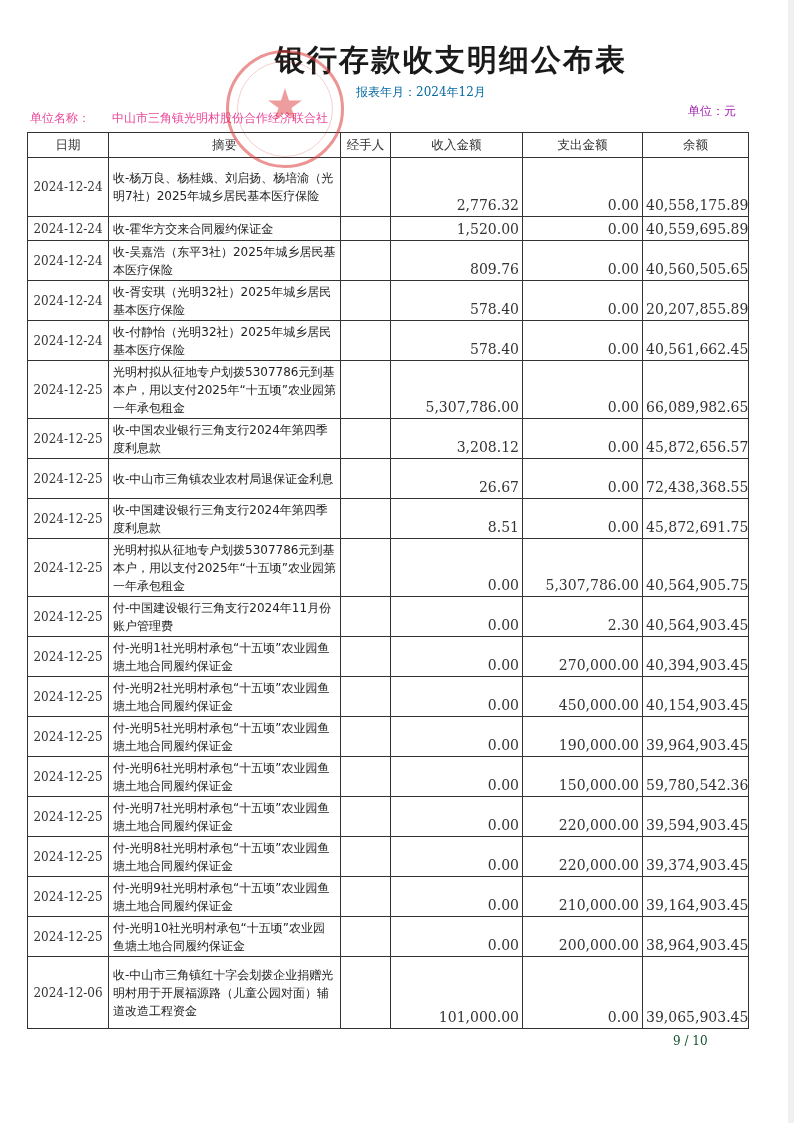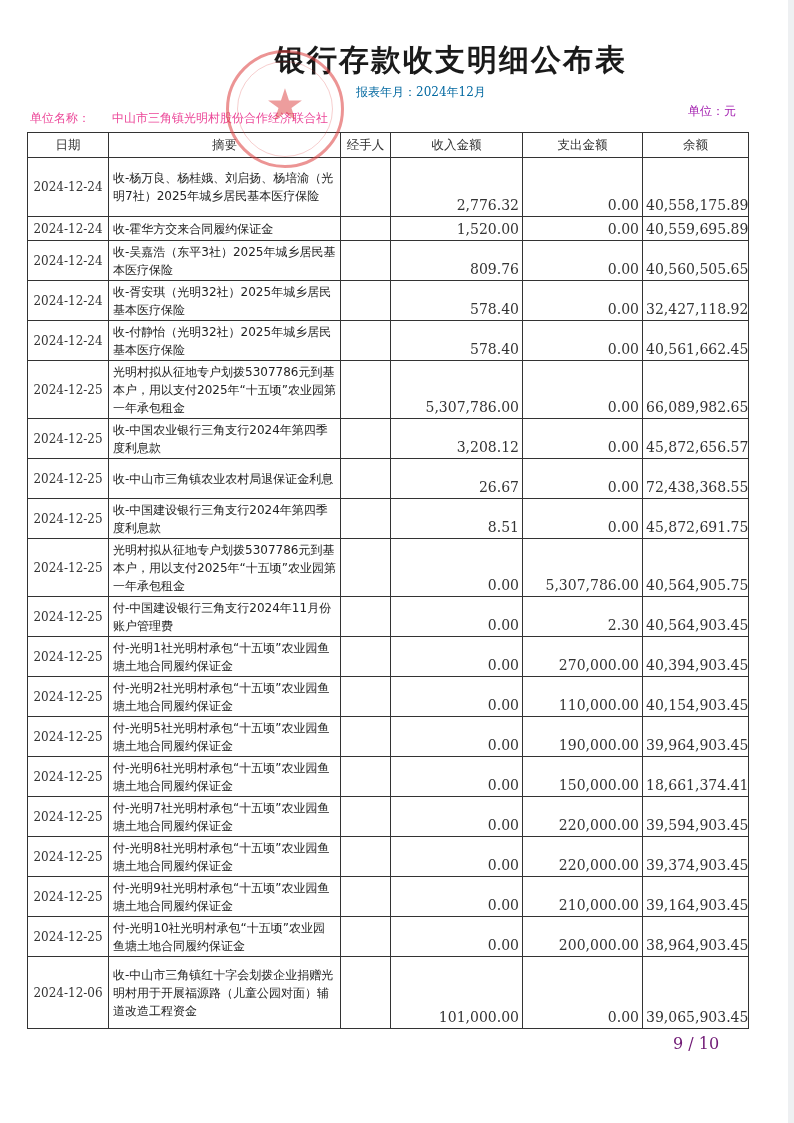--- a/index.html
+++ b/index.html
@@ -39,21 +39,21 @@
     box-sizing: border-box;
   }
   .stamp .inner {
     position: absolute; left: 8px; top: 8px; right: 8px; bottom: 8px;
     border: 1px solid rgba(220, 60, 60, 0.25); border-radius: 50%;
   }
   .stamp .star {
     position: absolute; left: 0; top: 30px; width: 112px; text-align: center;
     font-size: 44px; color: rgba(220, 60, 60, 0.5); line-height: 44px;
   }
-  .pager { position: absolute; top: 1034px; left: 673px; font-size: 16px; color: #701a75; }
+  .pager { position: absolute; top: 1034px; left: 673px; font-size: 12px; color: #14532d; }
 </style>
 </head>
 <body>
 
 <div class="page">
   <div class="edge"></div>
 
   <div class="title">银行存款收支明细公布表</div>
   <div class="period">报表年月：2024年12月</div>
 
@@ -105,21 +105,21 @@
           <td class="num">809.76</td>
           <td class="num">0.00</td>
           <td class="num">40,560,505.65</td>
         </tr>
         <tr style="height: 40px;">
           <td class="date">2024-12-24</td>
           <td class="summary">收-胥安琪（光明32社）2025年城乡居民基本医疗保险</td>
           <td class="handler"></td>
           <td class="num">578.40</td>
           <td class="num">0.00</td>
-          <td class="num">32,427,118.92</td>
+          <td class="num">20,207,855.89</td>
         </tr>
         <tr style="height: 40px;">
           <td class="date">2024-12-24</td>
           <td class="summary">收-付静怡（光明32社）2025年城乡居民基本医疗保险</td>
           <td class="handler"></td>
           <td class="num">578.40</td>
           <td class="num">0.00</td>
           <td class="num">40,561,662.45</td>
         </tr>
         <tr style="height: 58px;">
@@ -176,38 +176,38 @@
           <td class="handler"></td>
           <td class="num">0.00</td>
           <td class="num">270,000.00</td>
           <td class="num">40,394,903.45</td>
         </tr>
         <tr style="height: 40px;">
           <td class="date">2024-12-25</td>
           <td class="summary">付-光明2社光明村承包“十五顷”农业园鱼塘土地合同履约保证金</td>
           <td class="handler"></td>
           <td class="num">0.00</td>
-          <td class="num">110,000.00</td>
+          <td class="num">450,000.00</td>
           <td class="num">40,154,903.45</td>
         </tr>
         <tr style="height: 40px;">
           <td class="date">2024-12-25</td>
           <td class="summary">付-光明5社光明村承包“十五顷”农业园鱼塘土地合同履约保证金</td>
           <td class="handler"></td>
           <td class="num">0.00</td>
           <td class="num">190,000.00</td>
           <td class="num">39,964,903.45</td>
         </tr>
         <tr style="height: 40px;">
           <td class="date">2024-12-25</td>
           <td class="summary">付-光明6社光明村承包“十五顷”农业园鱼塘土地合同履约保证金</td>
           <td class="handler"></td>
           <td class="num">0.00</td>
           <td class="num">150,000.00</td>
-          <td class="num">18,661,374.41</td>
+          <td class="num">59,780,542.36</td>
         </tr>
         <tr style="height: 40px;">
           <td class="date">2024-12-25</td>
           <td class="summary">付-光明7社光明村承包“十五顷”农业园鱼塘土地合同履约保证金</td>
           <td class="handler"></td>
           <td class="num">0.00</td>
           <td class="num">220,000.00</td>
           <td class="num">39,594,903.45</td>
         </tr>
         <tr style="height: 40px;">

